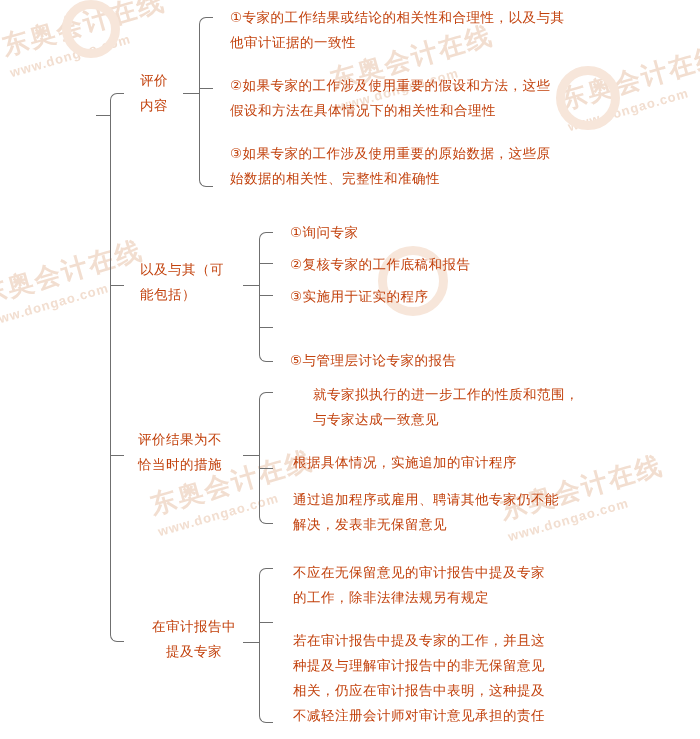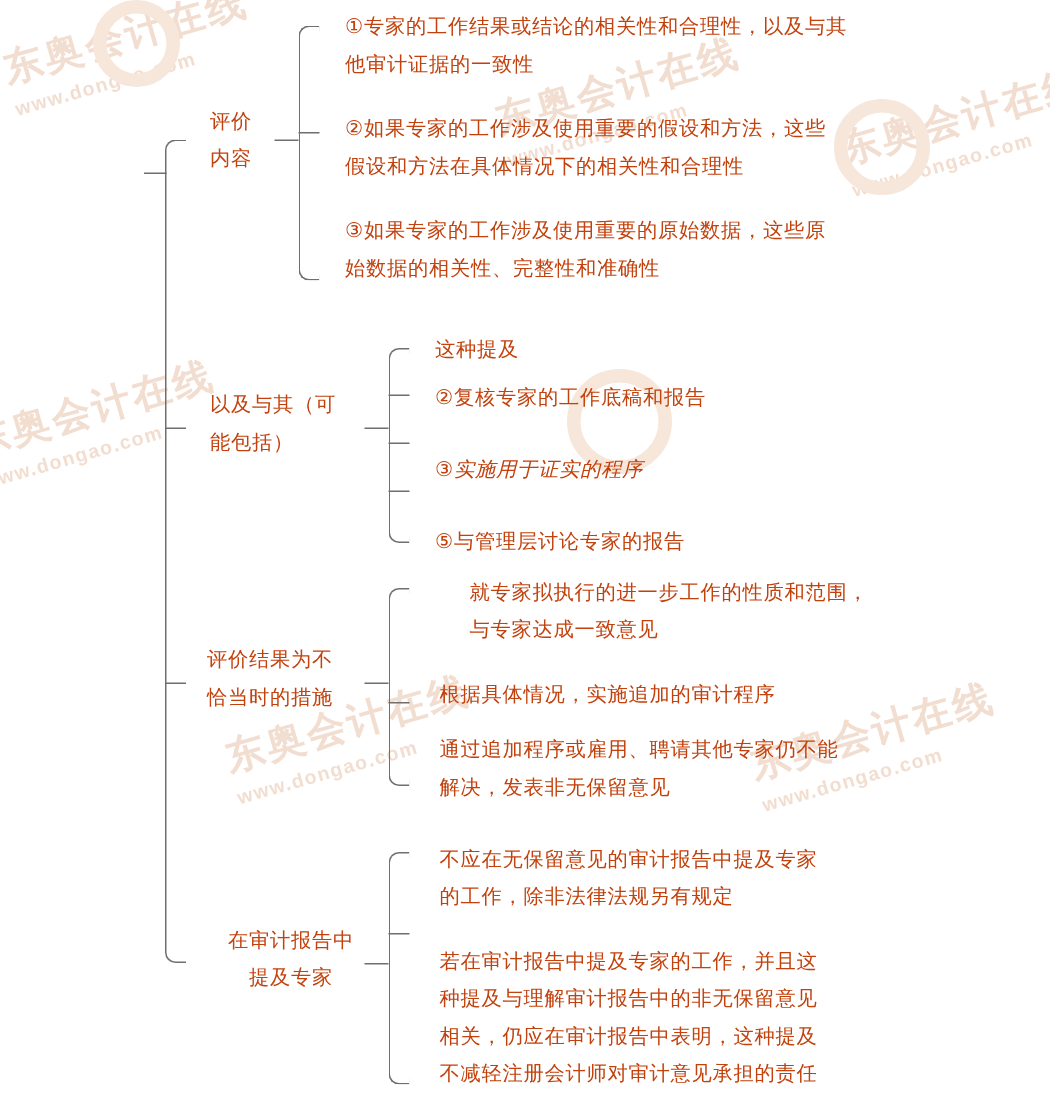--- a/index.html
+++ b/index.html
@@ -144,23 +144,23 @@
 内容</div>
   <div class="node" style="left:230px; top:5px; width:460px;">①专家的工作结果或结论的相关性和合理性，以及与其
 他审计证据的一致性</div>
   <div class="node" style="left:230px; top:73px; width:460px;">②如果专家的工作涉及使用重要的假设和方法，这些
 假设和方法在具体情况下的相关性和合理性</div>
   <div class="node" style="left:230px; top:141px; width:460px;">③如果专家的工作涉及使用重要的原始数据，这些原
 始数据的相关性、完整性和准确性</div>
 
   <div class="node" style="left:140px; top:257px; width:110px;">以及与其（可
 能包括）</div>
-  <div class="node" style="left:290px; top:220px; width:400px;">这种提及</div>
+  <div class="node" style="left:290px; top:220px; width:400px;">①询问专家</div>
   <div class="node" style="left:290px; top:252px; width:400px;">②复核专家的工作底稿和报告</div>
-  <div class="node" style="left:290px; top:300px; width:400px;font-style:italic;">③实施用于证实的程序</div>
+  <div class="node" style="left:290px; top:284px; width:400px;">③实施用于证实的程序</div>
   <div class="node" style="left:290px; top:348px; width:400px;">⑤与管理层讨论专家的报告</div>
 
   <div class="node" style="left:138px; top:427px; width:112px;">评价结果为不
 恰当时的措施</div>
   <div class="node" style="left:293px; top:382px; width:400px;margin-left:20px;">就专家拟执行的进一步工作的性质和范围，
 与专家达成一致意见</div>
   <div class="node" style="left:293px; top:450px; width:400px;">根据具体情况，实施追加的审计程序</div>
   <div class="node" style="left:293px; top:487px; width:400px;">通过追加程序或雇用、聘请其他专家仍不能
 解决，发表非无保留意见</div>
 

